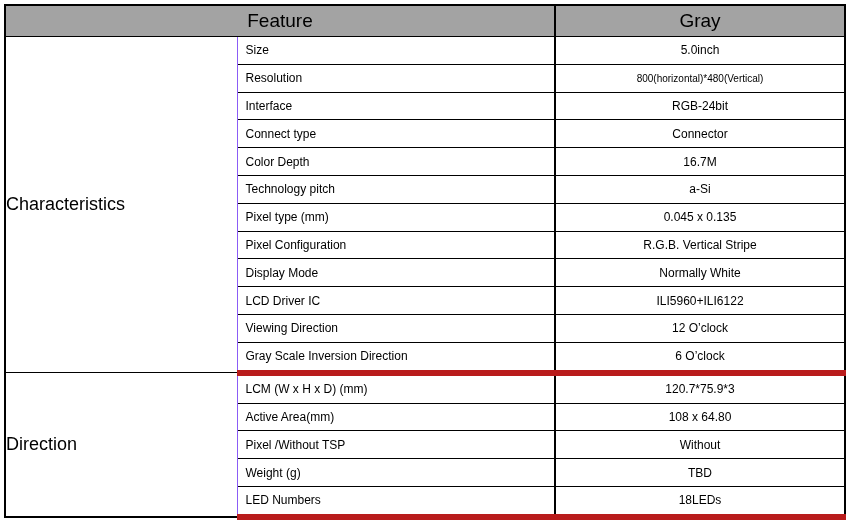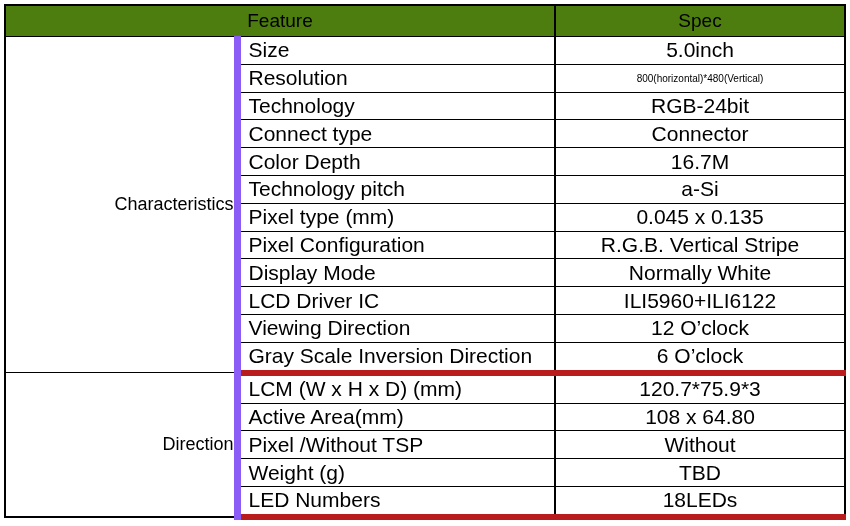--- a/index.html
+++ b/index.html
@@ -25,42 +25,42 @@
     table-layout: fixed;
     width: 840px;
     height: 516px;
     border: 2px solid #000;
   }
   table.spec col.c-group { width: 232px; }
   table.spec col.c-feature { width: 318px; }
   table.spec col.c-spec { width: 290px; }
 
   thead th {
-    background: #4d7c0f;
+    background: #a3a3a3;
     border: 1px solid #000;
     font-weight: normal;
     font-size: 19px;
     text-align: center;
     height: 30px;
     padding: 0;
   }
   thead th.feature-head {
     border-right: 2px solid #000;
   }
   tbody td {
     border: 1px solid #000;
-    font-size: 21px;
+    font-size: 12px;
     height: 26px;
     padding: 0 0 0 0;
   }
   td.group-cell {
-    text-align: right;
+    text-align: left;
     vertical-align: middle;
     font-size: 18px;
-    border-right: 7px solid #8b5cf6;
+    border-right: 1px solid #8b5cf6;
   }
   td.feature-cell {
     text-align: left;
     padding-left: 8px;
     border-right: 2px solid #000;
   }
   td.spec-cell {
     text-align: center;
   }
   tr.group-end td {
@@ -76,35 +76,35 @@
 <div class="sheet">
   <table class="spec">
     <colgroup>
       <col class="c-group">
       <col class="c-feature">
       <col class="c-spec">
     </colgroup>
     <thead>
       <tr>
         <th class="feature-head" colspan="2">Feature</th>
-        <th>Spec</th>
+        <th>Gray</th>
       </tr>
     </thead>
     <tbody>
         <tr>
           <td class="group-cell" rowspan="12">Characteristics</td>
           <td class="feature-cell">Size</td>
           <td class="spec-cell">5.0inch</td>
         </tr>
         <tr>
           <td class="feature-cell">Resolution</td>
           <td class="spec-cell spec-small">800(horizontal)*480(Vertical)</td>
         </tr>
         <tr>
-          <td class="feature-cell">Technology</td>
+          <td class="feature-cell">Interface</td>
           <td class="spec-cell">RGB-24bit</td>
         </tr>
         <tr>
           <td class="feature-cell">Connect type</td>
           <td class="spec-cell">Connector</td>
         </tr>
         <tr>
           <td class="feature-cell">Color Depth</td>
           <td class="spec-cell">16.7M</td>
         </tr>

